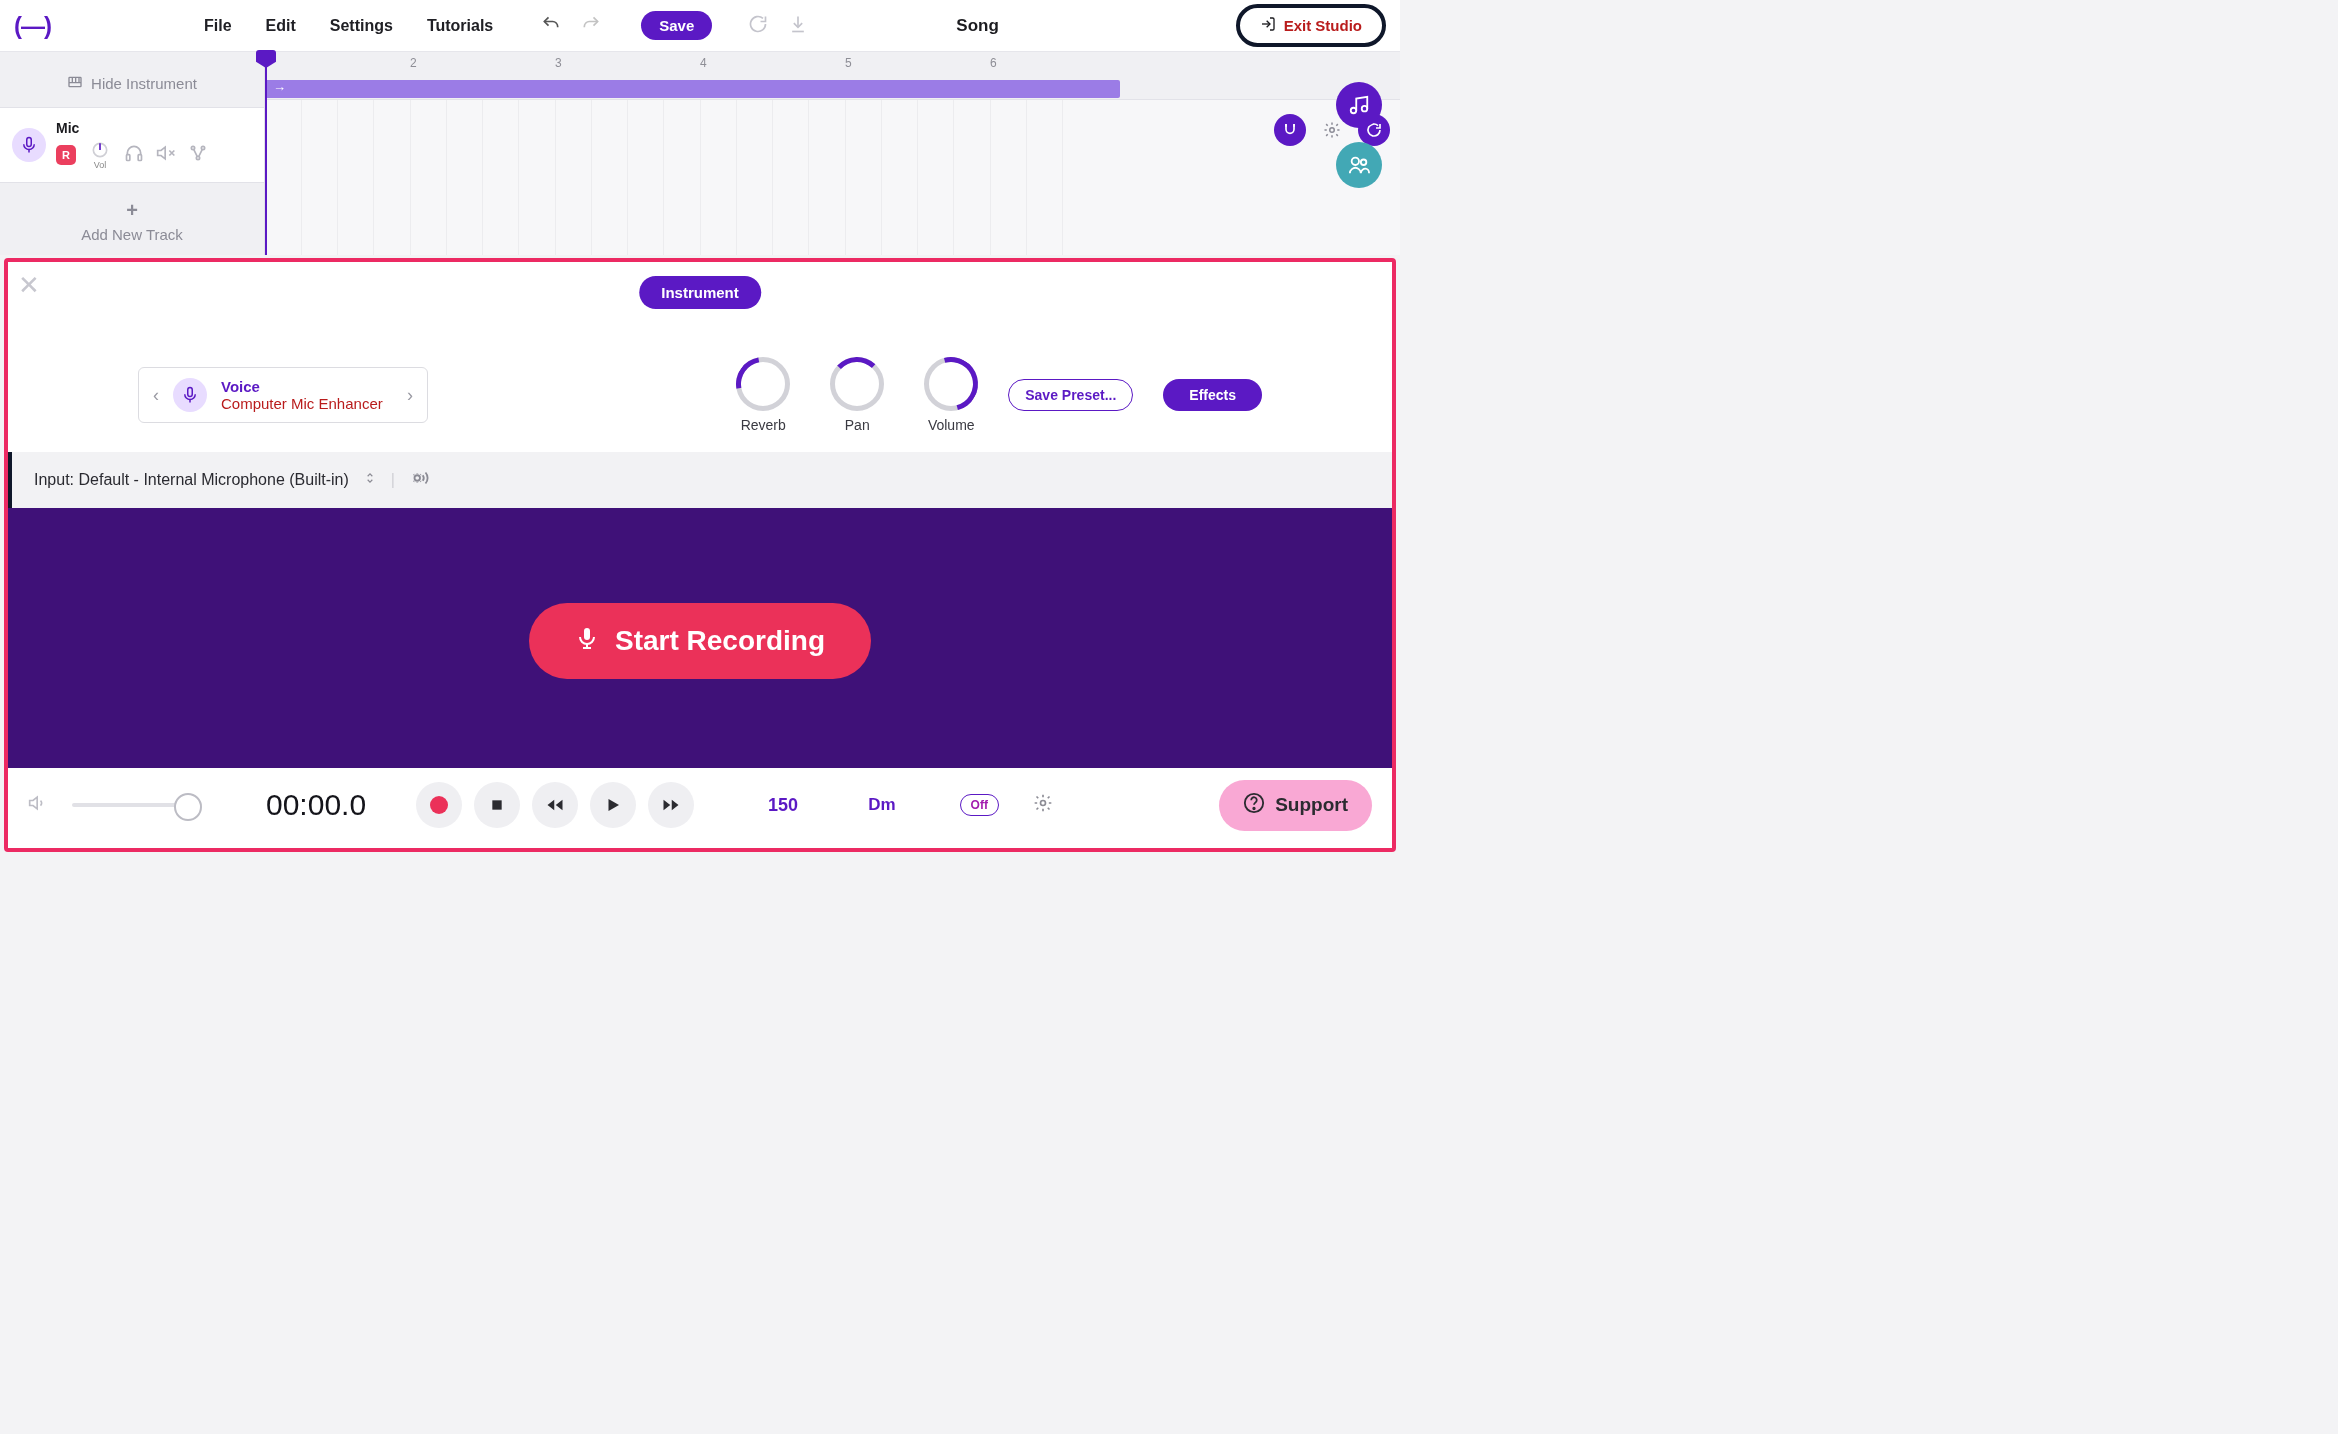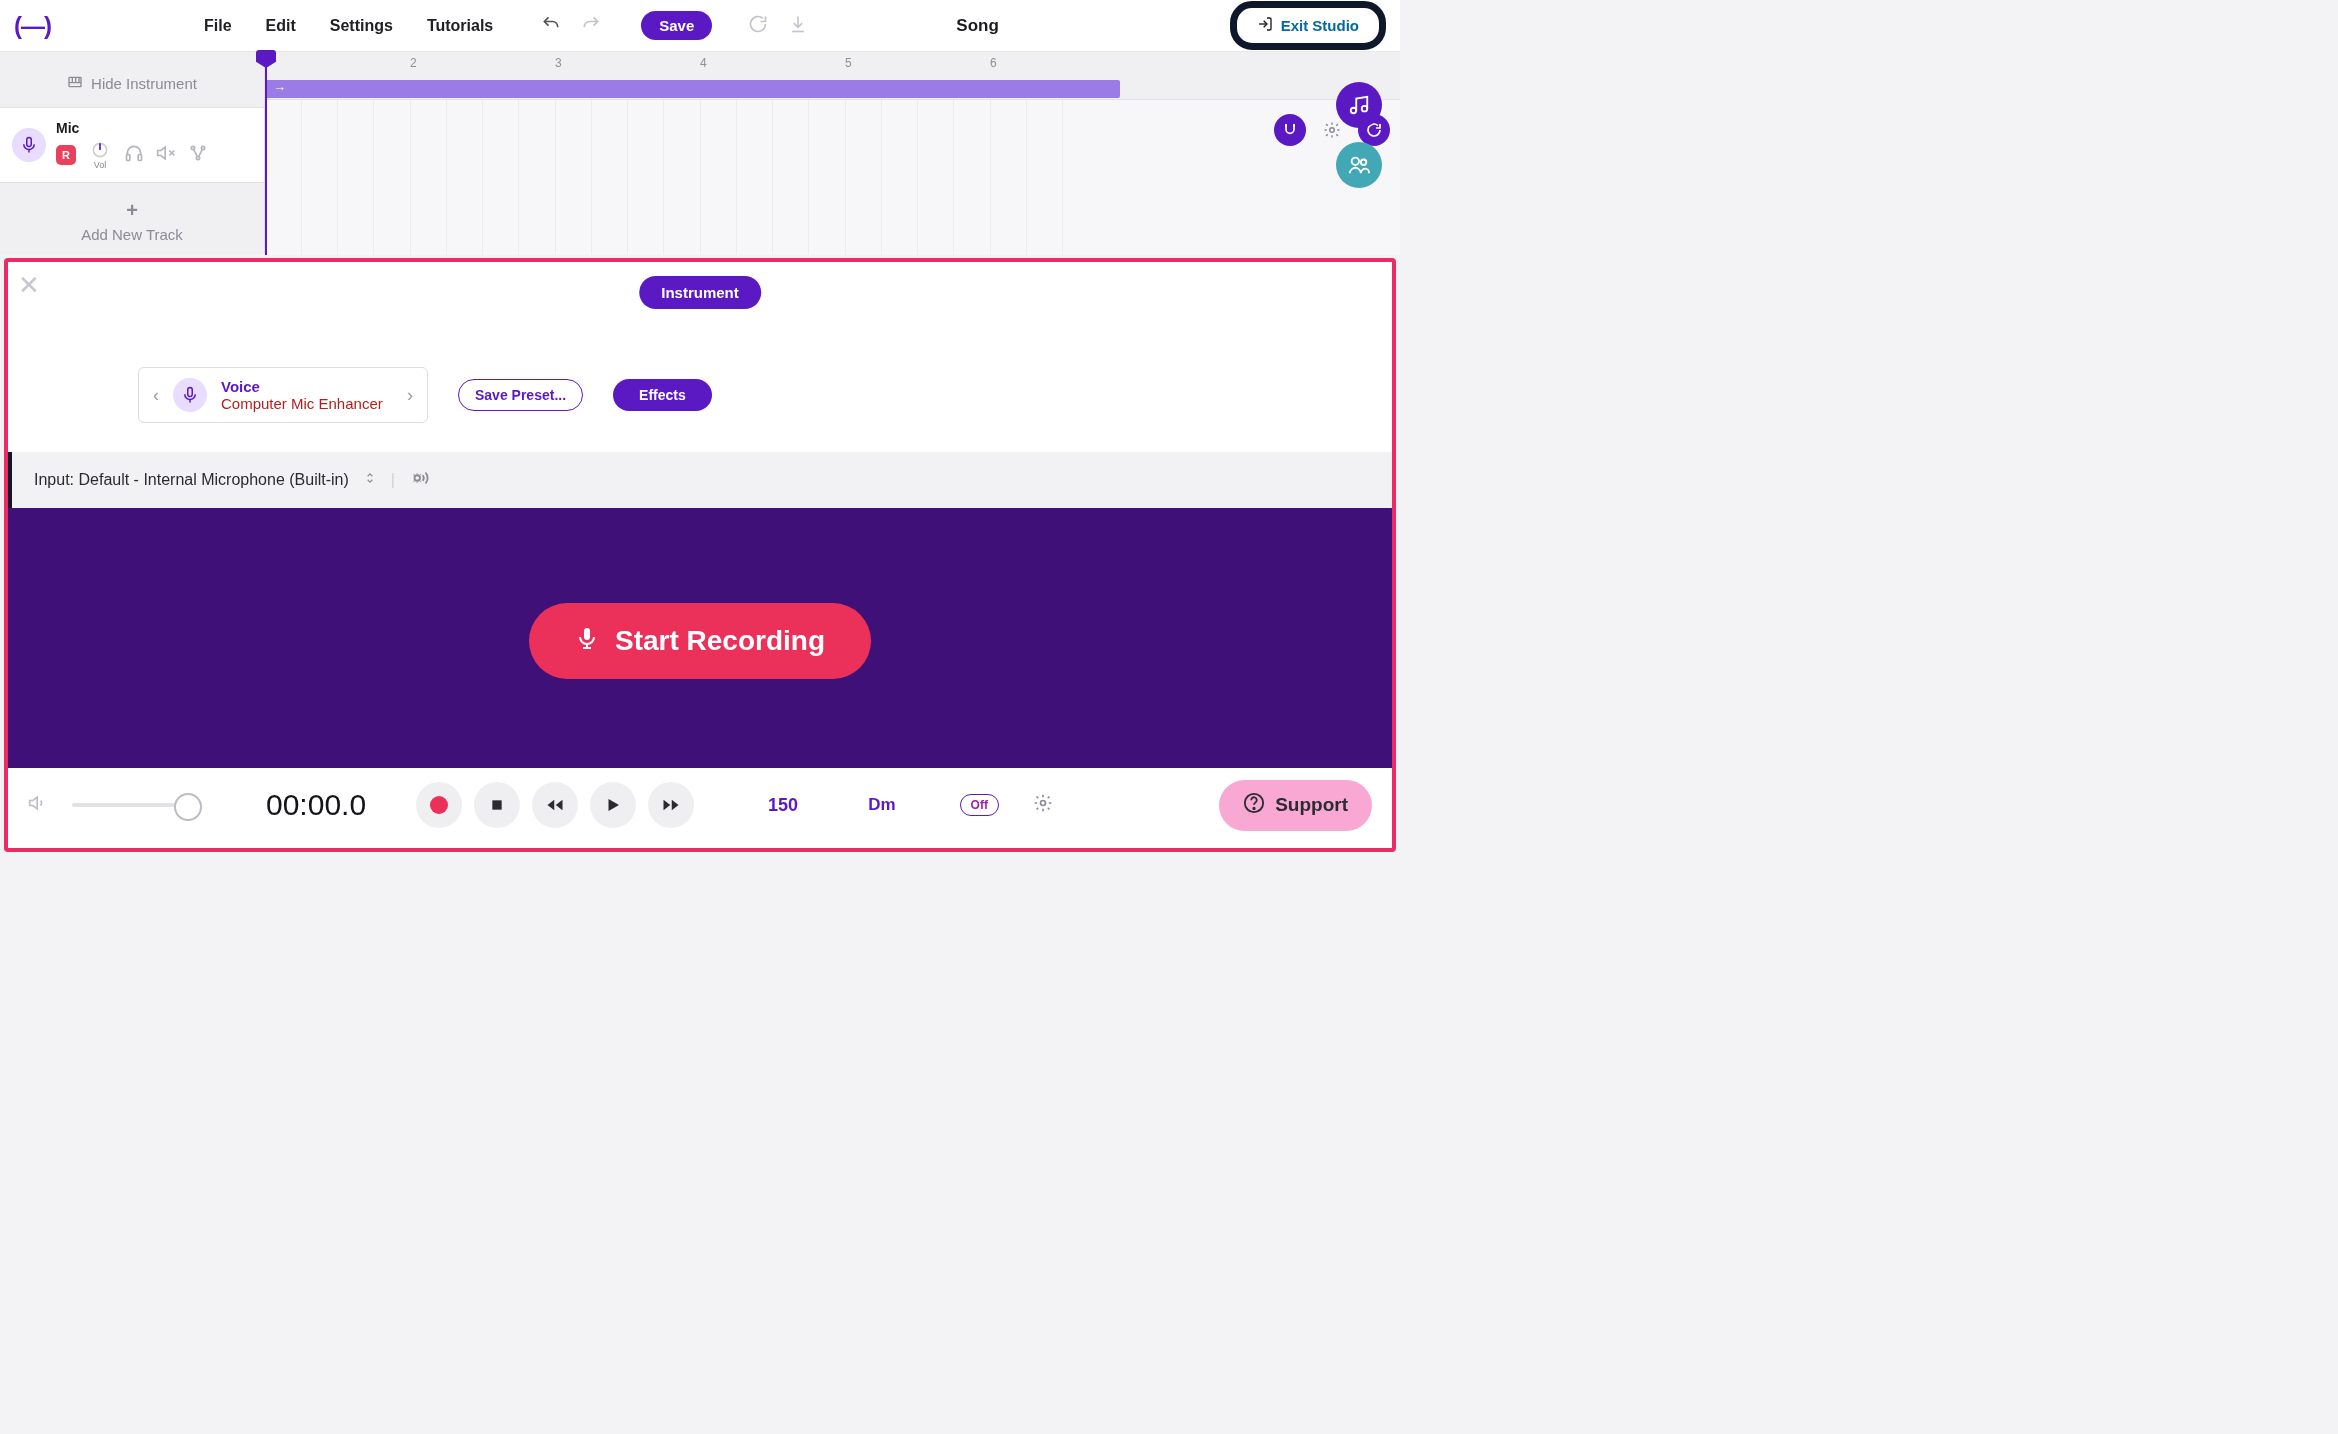--- a/index.html
+++ b/index.html
@@ -27,22 +27,22 @@
   .menu-item { font-size: 16px; font-weight: 600; color: #202025; cursor: pointer; }
   .undo-redo { display: flex; gap: 20px; margin-left: 30px; }
   .undo-redo svg, .sync-dl svg { width: 20px; height: 20px; }
   .save-btn {
     background: #5b19c4; color: #fff; border: none; border-radius: 18px;
     padding: 6px 18px; font-size: 15px; font-weight: 600; cursor: pointer; margin-left: 22px;
   }
   .sync-dl { display:flex; gap: 20px; margin-left: 18px; color:#c4c4cc; }
   .song-title { margin-left: 130px; font-size: 17px; font-weight: 600; color:#1b1b1f; }
   .exit-btn {
-    margin-left: auto; border:7px solid #0f172a; border-radius: 22px; background:#fff;
-    padding: 8px 20px; font-size: 15px; font-weight: 600; color:#0369a1; cursor:pointer;
+    margin-left: auto; border:4px solid #0f172a; border-radius: 22px; background:#fff;
+    padding: 8px 20px; font-size: 15px; font-weight: 600; color:#b91c1c; cursor:pointer;
     display:flex; align-items:center; gap:8px;
   }
 
   
   .workspace { display:flex; height: 203px; position:relative; }
   .track-sidebar { width: 265px; background:#f0f0f3; border-right:1px solid #e2e2e8; }
   .hide-instr {
     height:48px; display:flex; align-items:center; justify-content:center; gap:8px;
     color:#8b8b96; font-size:15px; font-weight:500; cursor:pointer;margin-top:7px;
   }
@@ -401,20 +401,34 @@
             <path d="M12 18v4"></path>
           </svg>
       </div>
       <div>
         <div class="instr-name">Voice</div>
         <div class="instr-sub">Computer Mic Enhancer</div>
       </div>
       <span class="chev" style="margin-left:auto">›</span>
     </div>
 
+    <div class="knobs">
+      <div class="knob-col">
+        <div class="knob reverb"></div>
+        <div class="knob-label">Reverb</div>
+      </div>
+      <div class="knob-col">
+        <div class="knob pan"></div>
+        <div class="knob-label">Pan</div>
+      </div>
+      <div class="knob-col">
+        <div class="knob vol"></div>
+        <div class="knob-label">Volume</div>
+      </div>
+    </div>
 
     <button class="preset-btn">Save Preset...</button>
     <button class="effects-btn">Effects</button>
   </div>
 
   <div class="input-bar">
     <span class="input-txt">Input: Default - Internal Microphone (Built-in)</span>
     <span class="sel-icn">
       <svg width="14" height="14" viewBox="0 0 24 24" fill="none" stroke="currentColor" stroke-width="2">
           <path d="M8 9l4-4 4 4M8 15l4 4 4-4"></path>

